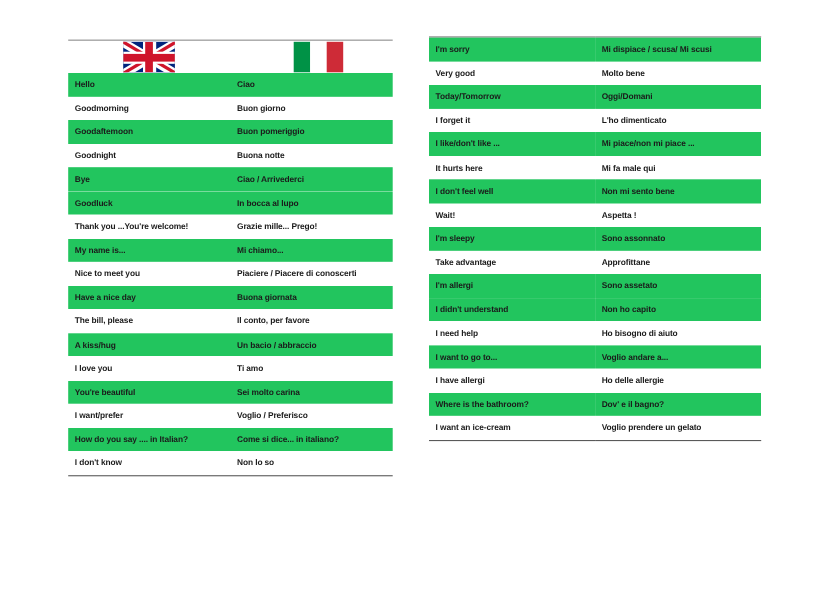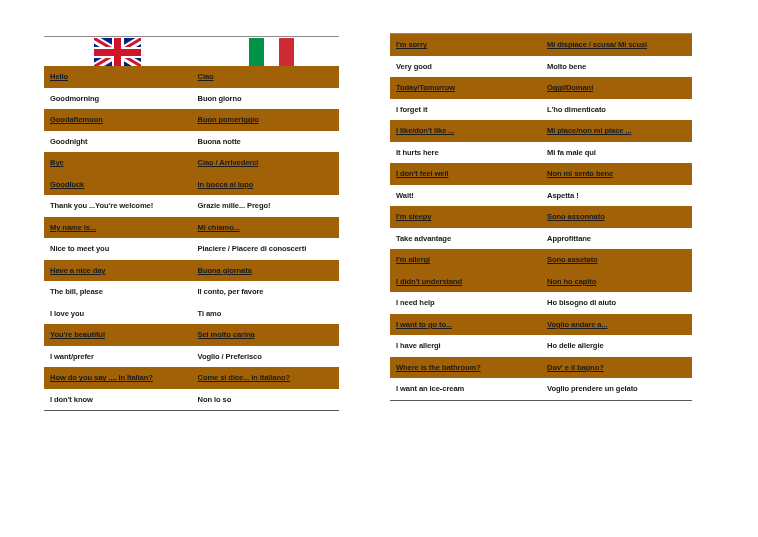--- a/index.html
+++ b/index.html
@@ -16,21 +16,21 @@
   .page {
     position: relative;
     width: 758px;
     height: 537px;
     background: #ffffff;
   }
 
   
   .table-left {
     position: absolute;
-    left: 44px;
+    left: 62px;
     top: 36px;
     width: 295px;
     border-collapse: collapse;
     table-layout: fixed;
   }
   
   .table-right {
     position: absolute;
     left: 390px;
     top: 33px;
@@ -48,21 +48,21 @@
     height: 21.5px;
     vertical-align: middle;
     font-weight: bold;
     letter-spacing: -0.1px;
     white-space: nowrap;
     overflow: hidden;
   }
   table.phrase-table col.c-en { width: 50%; }
   table.phrase-table col.c-it { width: 50%; }
 
-  tr.row-shaded td { background: #a16207; text-decoration: underline; }
+  tr.row-shaded td { background: #22c55e; }
   tr.row-plain  td { background: #ffffff; }
 
   
   .table-left  { border-top: 1.1px solid #8c8c8c; border-bottom: 1.1px solid #5a5a5a; }
   .table-right { border-top: 1.1px solid #8c8c8c; border-bottom: 1.1px solid #5a5a5a; }
 
   
   tr.flag-row td {
     background: #ffffff;
     height: 29px;
@@ -206,20 +206,24 @@
           <td>Piaciere / Piacere di conoscerti</td>
         </tr>
         <tr class="row-shaded">
           <td>Have a nice day</td>
           <td>Buona giornata</td>
         </tr>
         <tr class="row-plain">
           <td>The bill, please</td>
           <td>Il conto, per favore</td>
         </tr>
+        <tr class="row-shaded">
+          <td>A kiss/hug</td>
+          <td>Un bacio / abbraccio</td>
+        </tr>
         <tr class="row-plain">
           <td>I love you</td>
           <td>Ti amo</td>
         </tr>
         <tr class="row-shaded">
           <td>You're beautiful</td>
           <td>Sei molto carina</td>
         </tr>
         <tr class="row-plain">
           <td>I want/prefer</td>

